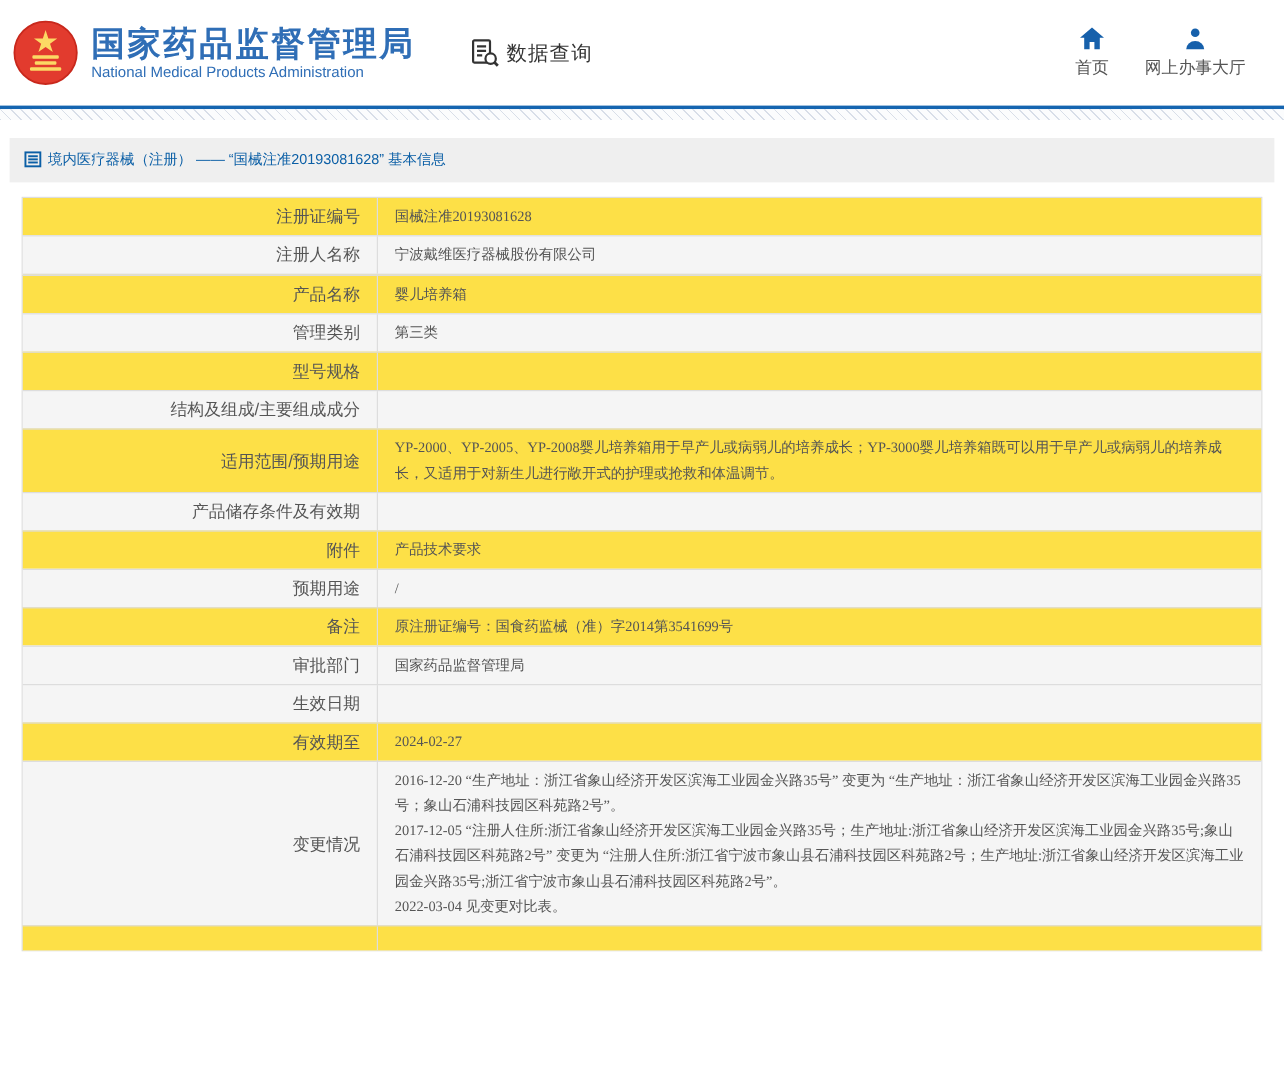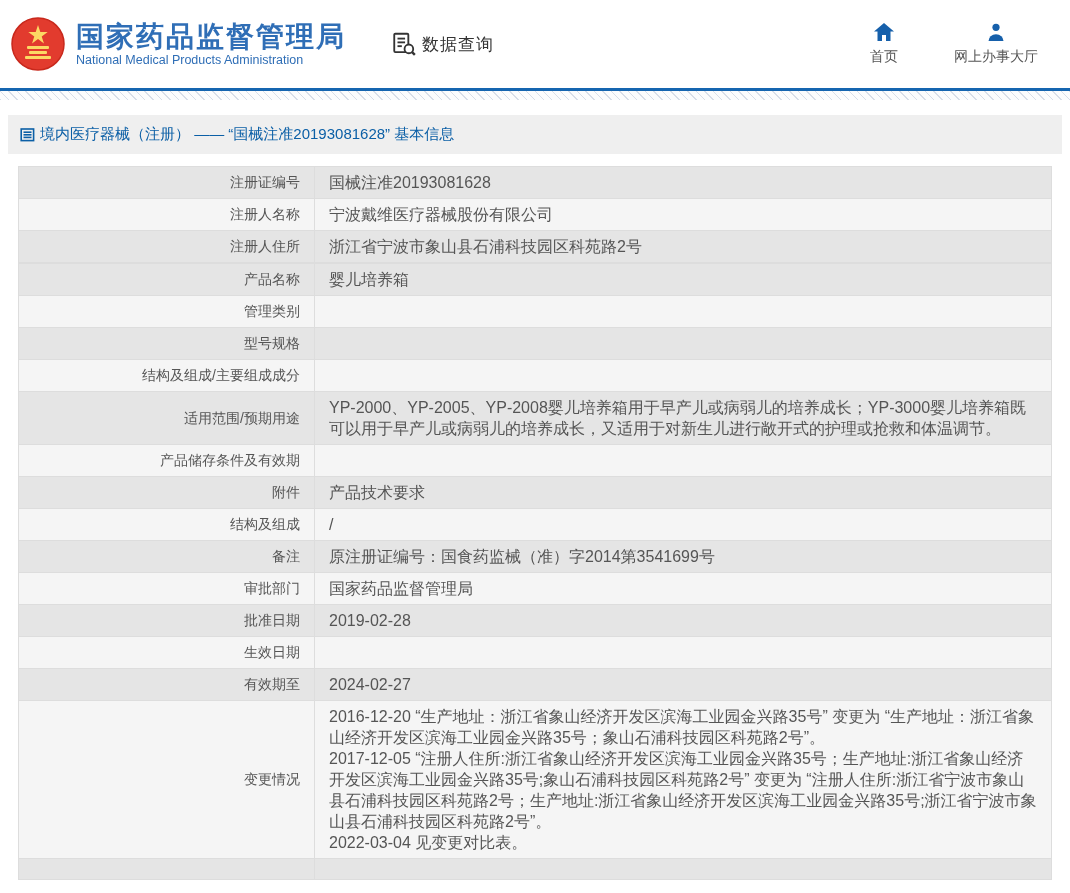--- a/index.html
+++ b/index.html
@@ -25,54 +25,54 @@
   .org-names{margin-left:10px;}
   .org-cn{
     font-size:28px; font-weight:bold; color:var(--brand-blue); letter-spacing:2px; line-height:32px;
   }
   .org-en{font-size:12.5px; color:var(--brand-blue); margin-top:0;}
   .section-title{
     display:flex; align-items:center; margin-left:45px; color:var(--header-text);
     font-size:17px; letter-spacing:1px;
   }
   .section-title svg{margin-right:5px;}
-  .header-nav{margin-left:auto; display:flex; gap:56px; padding-right:22px;}
+  .header-nav{margin-left:auto; display:flex; gap:30px; padding-right:22px;}
   .nav-item{
     display:flex; flex-direction:column; align-items:center; gap:6px;
     text-decoration:none; cursor:pointer;
   }
   .nav-item .nav-label{font-size:14px; color:var(--nav-text);}
   
   .rule-bar{height:3px; background:var(--rule-blue);}
   .hatch-bar{
     height:9px; background:#fbfcfd;
     background-image:repeating-linear-gradient(45deg,#d8dee8 0,#d8dee8 1px,transparent 1px,transparent 6px);
   }
   
   .breadcrumb{
     margin:15px 8px 12px 8px; background:var(--breadcrumb-bg);
-    padding:10px 12px; display:flex; align-items:center;
-    color:var(--title-blue); font-size:15px;
+    padding:10px 12px; display:flex; 
+    color:var(--title-blue); font-size:12px;
   }
   .breadcrumb svg{margin-right:5px; flex:0 0 auto;}
   
   .info-table{
     margin:0 18px 0 18px; border:1px solid var(--table-border); border-bottom:1px solid var(--table-border);
   }
-  .trow{display:flex; border-top:1px solid var(--table-border); background:#e5e5e5;}
+  .trow{display:flex; border-top:1px solid var(--table-border); background:#fde047;}
   .trow:first-child{border-top:none;}
   .trow.alt{background:var(--row-alt-bg);}
   .tlabel{
     flex:0 0 296px; display:flex; align-items:center; justify-content:flex-end;
     text-align:right; padding:5px 14px; font-size:14px; line-height:21px;
     color:var(--table-text); border-right:1px solid var(--table-border);
   }
   .tvalue{
     flex:1; display:flex; align-items:center;
-    padding:5px 14px; font-size:16px; line-height:21px; color:var(--table-text);
+    padding:5px 14px; font-size:12px; line-height:21px; color:var(--table-text);font-family:Liberation Serif, serif;
   }
   .tvalue > span{white-space:pre-line;}
   .trow:last-child .tlabel, .trow:last-child .tvalue{padding-top:10px; padding-bottom:10px;}
 </style>
 </head>
 <body>
 
 <header class="site-header">
   <div class="logo-group">
     <svg class="emblem" viewBox="0 0 56 56" aria-hidden="true">
@@ -141,42 +141,37 @@
       </div>
     </div>
     <div class="trow alt">
       <div class="tlabel">
         <span>注册人名称</span>
       </div>
       <div class="tvalue">
         <span>宁波戴维医疗器械股份有限公司</span>
       </div>
     </div>
-    <div class="trow">
-      <div class="tlabel">
-        <span>注册人住所</span>
-      </div>
-      <div class="tvalue">
-        <span>浙江省宁波市象山县石浦科技园区科苑路2号</span>
-      </div>
-    </div>
     <div class="trow alt">
     </div>
     <div class="trow">
       <div class="tlabel">
         <span>产品名称</span>
       </div>
       <div class="tvalue">
         <span>婴儿培养箱</span>
       </div>
     </div>
     <div class="trow alt">
       <div class="tlabel">
         <span>管理类别</span>
       </div>
+      <div class="tvalue">
+        <span>第三类</span>
+      </div>
     </div>
     <div class="trow">
       <div class="tlabel">
         <span>型号规格</span>
       </div>
     </div>
     <div class="trow alt">
       <div class="tlabel">
         <span>结构及组成/主要组成成分</span>
       </div>
@@ -200,48 +195,40 @@
     <div class="trow">
       <div class="tlabel">
         <span>附件</span>
       </div>
       <div class="tvalue">
         <span>产品技术要求</span>
       </div>
     </div>
     <div class="trow alt">
       <div class="tlabel">
-        <span>结构及组成</span>
+        <span>预期用途</span>
       </div>
       <div class="tvalue">
         <span>/</span>
       </div>
     </div>
     <div class="trow">
       <div class="tlabel">
         <span>备注</span>
       </div>
       <div class="tvalue">
         <span>原注册证编号：国食药监械（准）字2014第3541699号</span>
       </div>
     </div>
     <div class="trow alt">
       <div class="tlabel">
         <span>审批部门</span>
       </div>
       <div class="tvalue">
         <span>国家药品监督管理局</span>
-      </div>
-    </div>
-    <div class="trow">
-      <div class="tlabel">
-        <span>批准日期</span>
-      </div>
-      <div class="tvalue">
-        <span>2019-02-28</span>
       </div>
     </div>
     <div class="trow alt">
       <div class="tlabel">
         <span>生效日期</span>
       </div>
       <div class="tvalue">
         <span></span>
       </div>
     </div>

